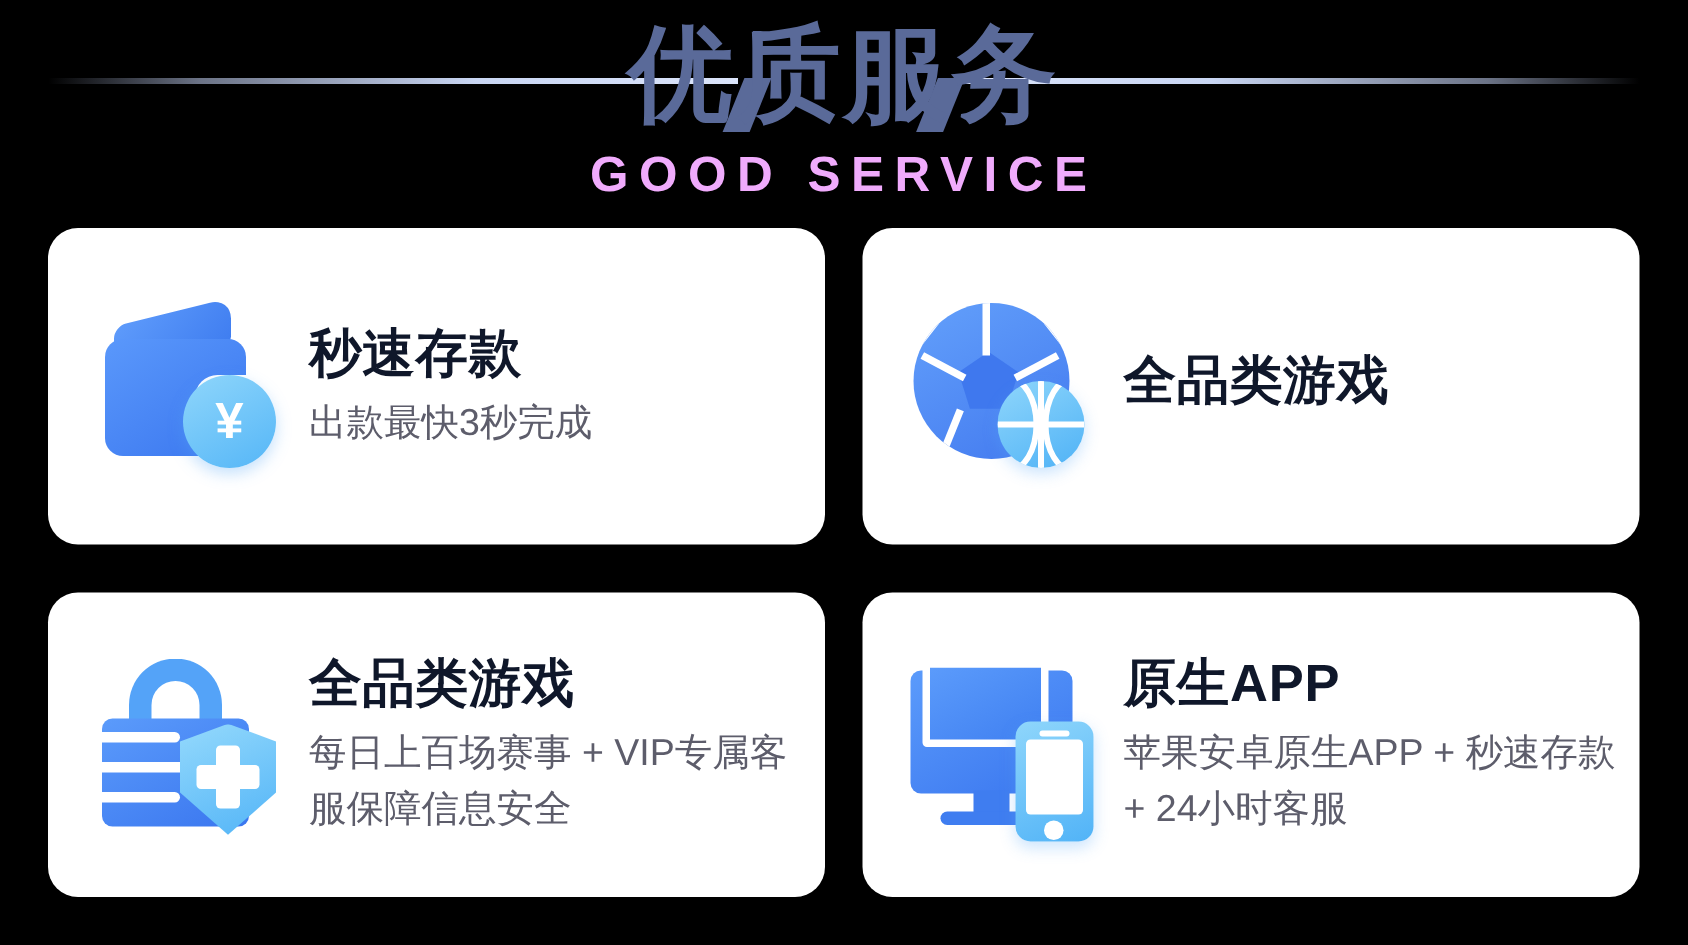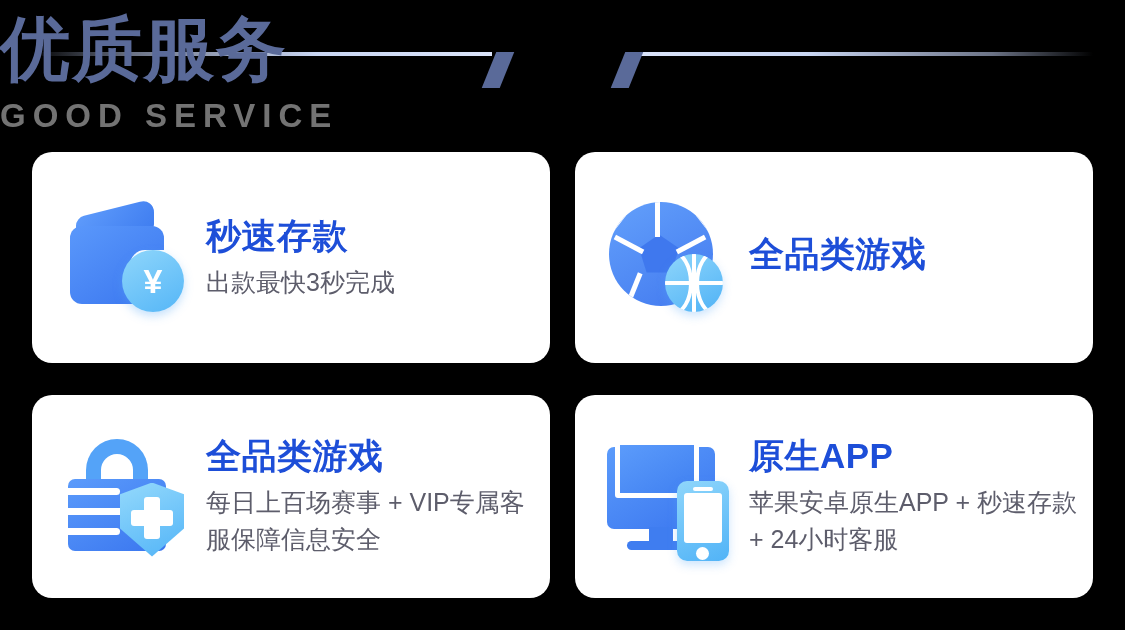--- a/index.html
+++ b/index.html
@@ -28,32 +28,33 @@
   }
   .slash{
     position:absolute;top:52px;width:18px;height:36px;
     background:#5a6a99;
   }
   .slash-left{left:489px;transform:skewX(-22deg);}
   .slash-right{right:489px;transform:skewX(-22deg);}
 
   .title-cn{
     position:absolute;left:0;right:0;top:10px;
+    text-align:center;
     font-size:70px;line-height:78px;
     font-weight:bold;
     color:#5a6a99;
     letter-spacing:2px;
     font-family:"Liberation Sans","DejaVu Sans",sans-serif;
   }
   .title-en{
     position:absolute;left:0;right:0;top:98px;
-    text-align:left;
+    text-align:center;
     font-size:33px;line-height:36px;
     font-weight:bold;
-    color:#737373;
+    color:#f0abfc;
     letter-spacing:7px;
     font-family:"Liberation Sans","DejaVu Sans",sans-serif;
   }
 
   
   .grid{
     position:absolute;left:32px;top:152px;
     width:1061px;height:446px;
     display:grid;
     grid-template-columns:518px 518px;
@@ -70,21 +71,21 @@
   }
   .icon-wrap{
     width:132px;min-width:132px;height:132px;
     position:relative;
     margin-right:14px;
   }
   .card-text{flex:1;padding-right:14px;}
   .card-title{
     font-size:35px;line-height:42px;
     font-weight:bold;
-    color:#1d4ed8;
+    color:#0f172a;
     letter-spacing:.5px;
     margin-bottom:7px;
     white-space:nowrap;
   }
   .card-sub{
     font-size:25px;line-height:37px;
     color:#5d5d6b;
     font-weight:normal;
   }
 

